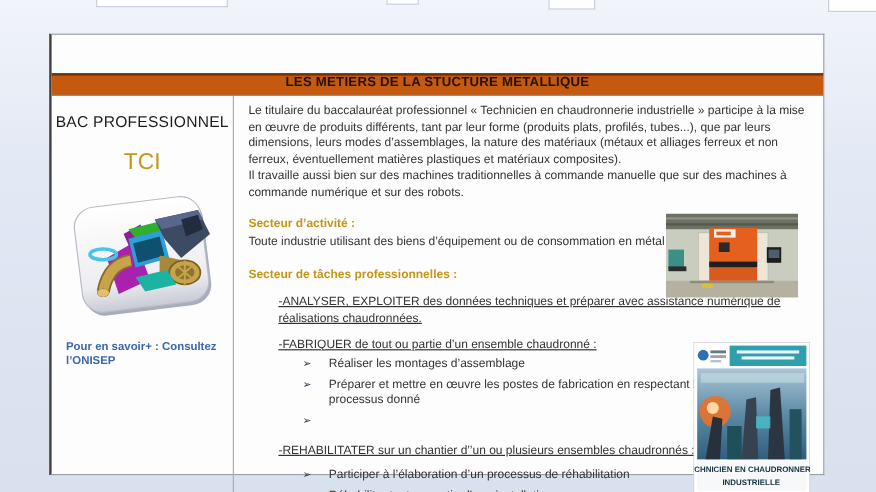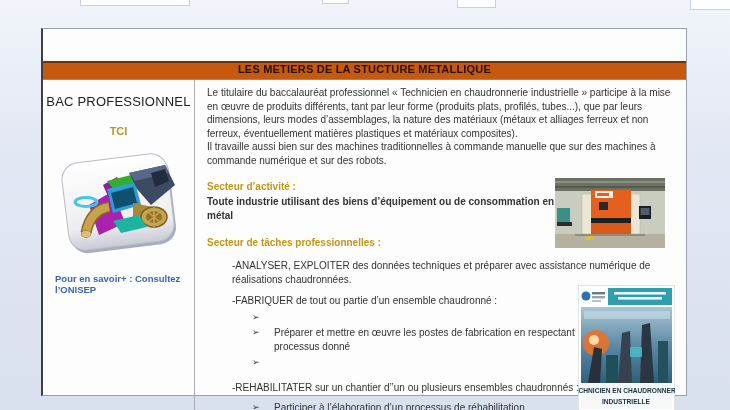--- a/index.html
+++ b/index.html
@@ -21,36 +21,36 @@
   }
   .title-bar span{
     font-size:11px;font-weight:bold;color:#241102;letter-spacing:.2px;
   }
   .columns{display:flex;height:346px;}
   .sidebar{
     width:152px;border-right:1px solid #a9aeb6;box-sizing:border-box;
     text-align:center;color:#2f2f2f;flex:none;
   }
   .sb-heading{font-size:13px;color:#1d1d1d;margin-top:14px;letter-spacing:.2px;}
-  .sb-acronym{font-size:11px;font-weight:bold;color:#c49616;margin-top:16px;}
+  .sb-acronym{font-size:19px;font-weight:normal;color:#c49616;margin-top:16px;}
   .sb-subtitle{font-size:10px;margin-top:13px;line-height:1.3;padding:0 18px;}
   .gold{color:#c49616;font-weight:bold;}
   .goldletter{color:#c49616;}
   .cad-wrap{margin-top:8px;}
   .sb-fields{text-align:left;padding:14px 0 0 12px;font-size:10px;color:#2f2f2f;}
   .sb-field{margin-bottom:13px;}
   .sb-link{font-size:9.5px;font-weight:bold;color:#3a66ad;text-align:left;padding:6px 0 0 12px;}
   .content{
     flex:1;position:relative;padding:6px 12px;box-sizing:border-box;
     font-size:10px;color:#333;line-height:1.36;
   }
   .h-gold{color:#c49616;font-weight:bold;font-size:10px;margin:4px 0 2px 0;}
   .para{width:464px;}
-  .sect-text{width:348px;font-weight:bold;}
-  .tk-intro{margin:9px 0 2px 25px;width:428px;}
+  .sect-text{width:348px;}
+  .tk-intro{margin:9px 0 2px 25px;width:428px;text-decoration:underline;}
   .tk-bullet{margin:3px 0 3px 45px;width:360px;display:flex;}
   .tk-bullet .arrow{flex:none;width:22px;color:#2f3c4d;font-size:9px;}
   .img-machine{position:absolute;left:360px;top:98px;}
   .img-poster{position:absolute;left:383px;top:205px;}
   svg text{font-family:"Liberation Sans", sans-serif;}
 </style>
 </head>
 <body>
 
 <div class="frag" style="left:80px;top:0;width:108px;height:5px;"></div>
@@ -121,20 +121,21 @@
       <div class="h-gold" style="margin-top:12px;">Secteur d’activité :</div>
       <div class="sect-text">Toute industrie utilisant des biens d’équipement ou de consommation en métal</div>
 
       <div class="h-gold" style="margin-top:14px;">Secteur de tâches professionnelles :</div>
 
       <div class="tk-intro">-ANALYSER, EXPLOITER des données techniques et préparer avec assistance numérique de réalisations chaudronnées.</div>
 
       <div class="tk-intro" style="margin-top:8px;">-FABRIQUER de tout ou partie d’un ensemble chaudronné :</div>
       <div class="tk-bullet">
           <span class="arrow">➢</span>
+          <span>Réaliser les montages d’assemblage</span>
         </div>
       <div class="tk-bullet">
           <span class="arrow">➢</span>
           <span>Préparer et mettre en œuvre les postes de fabrication en respectant le processus donné</span>
         </div>
       <div class="tk-bullet">
           <span class="arrow">➢</span>
         </div>
 
       <div class="tk-intro" style="margin-top:13px;">-REHABILITATER sur un chantier d’’un ou plusieurs ensembles chaudronnés :</div>

